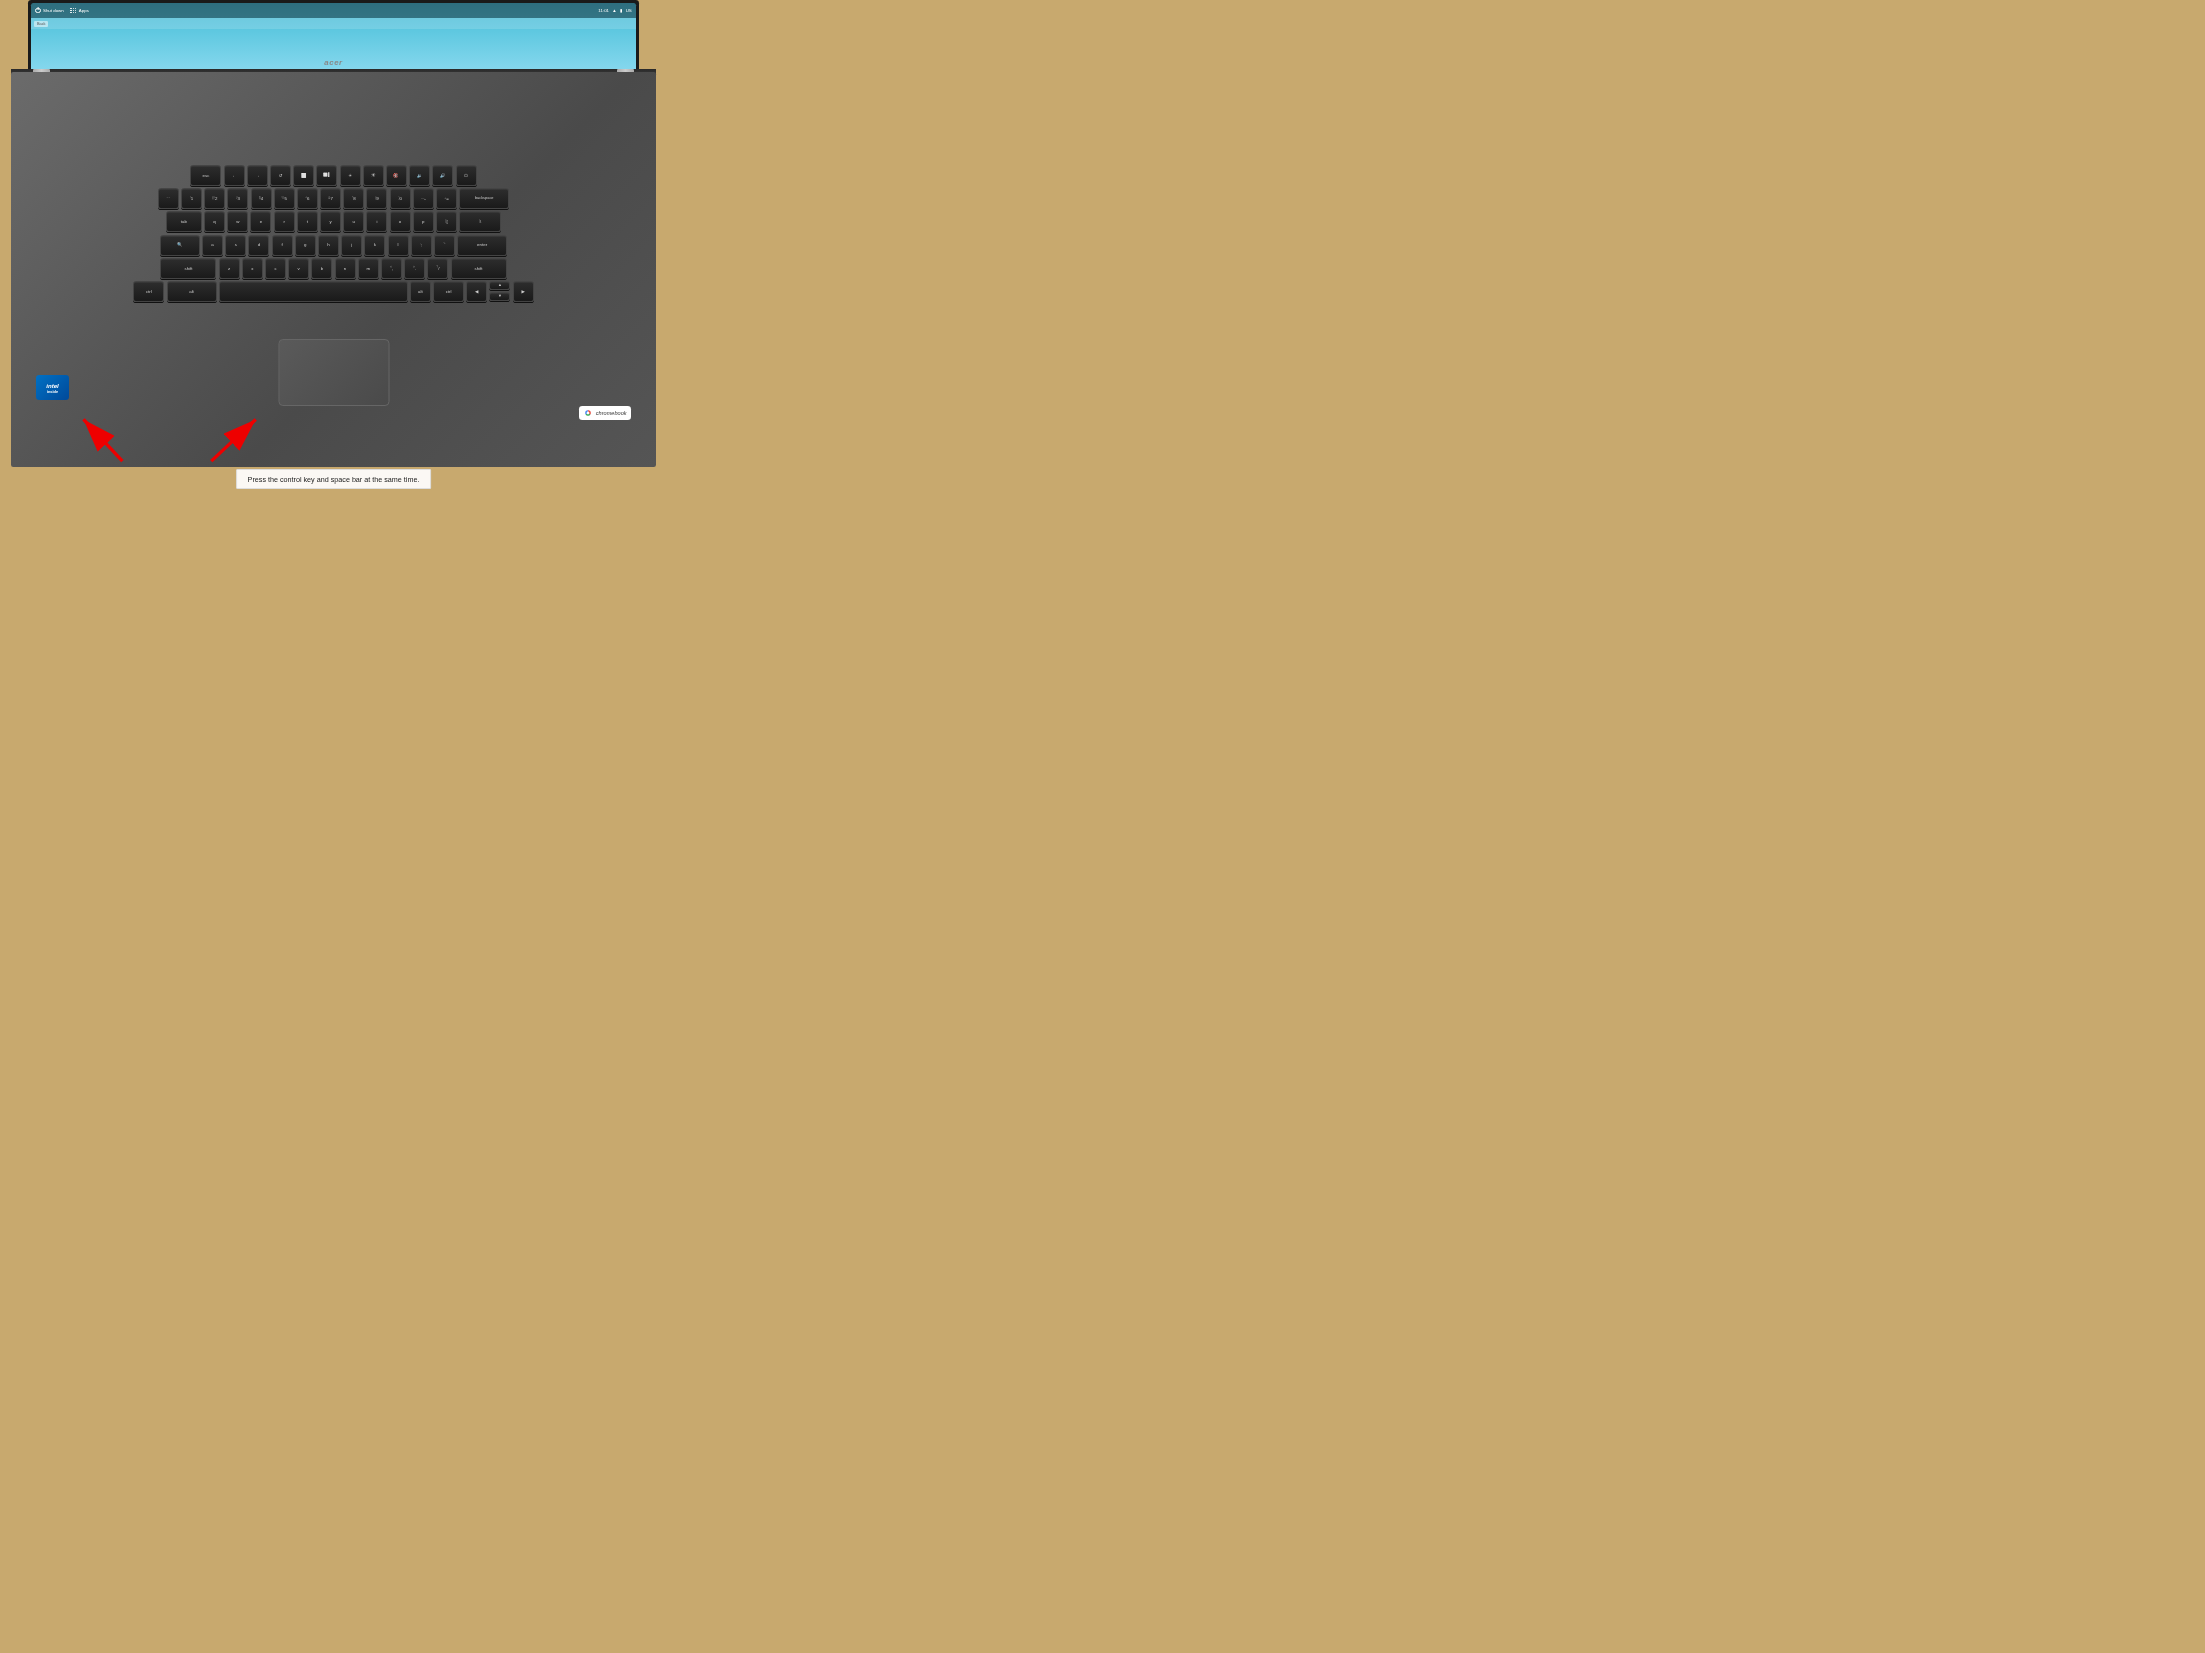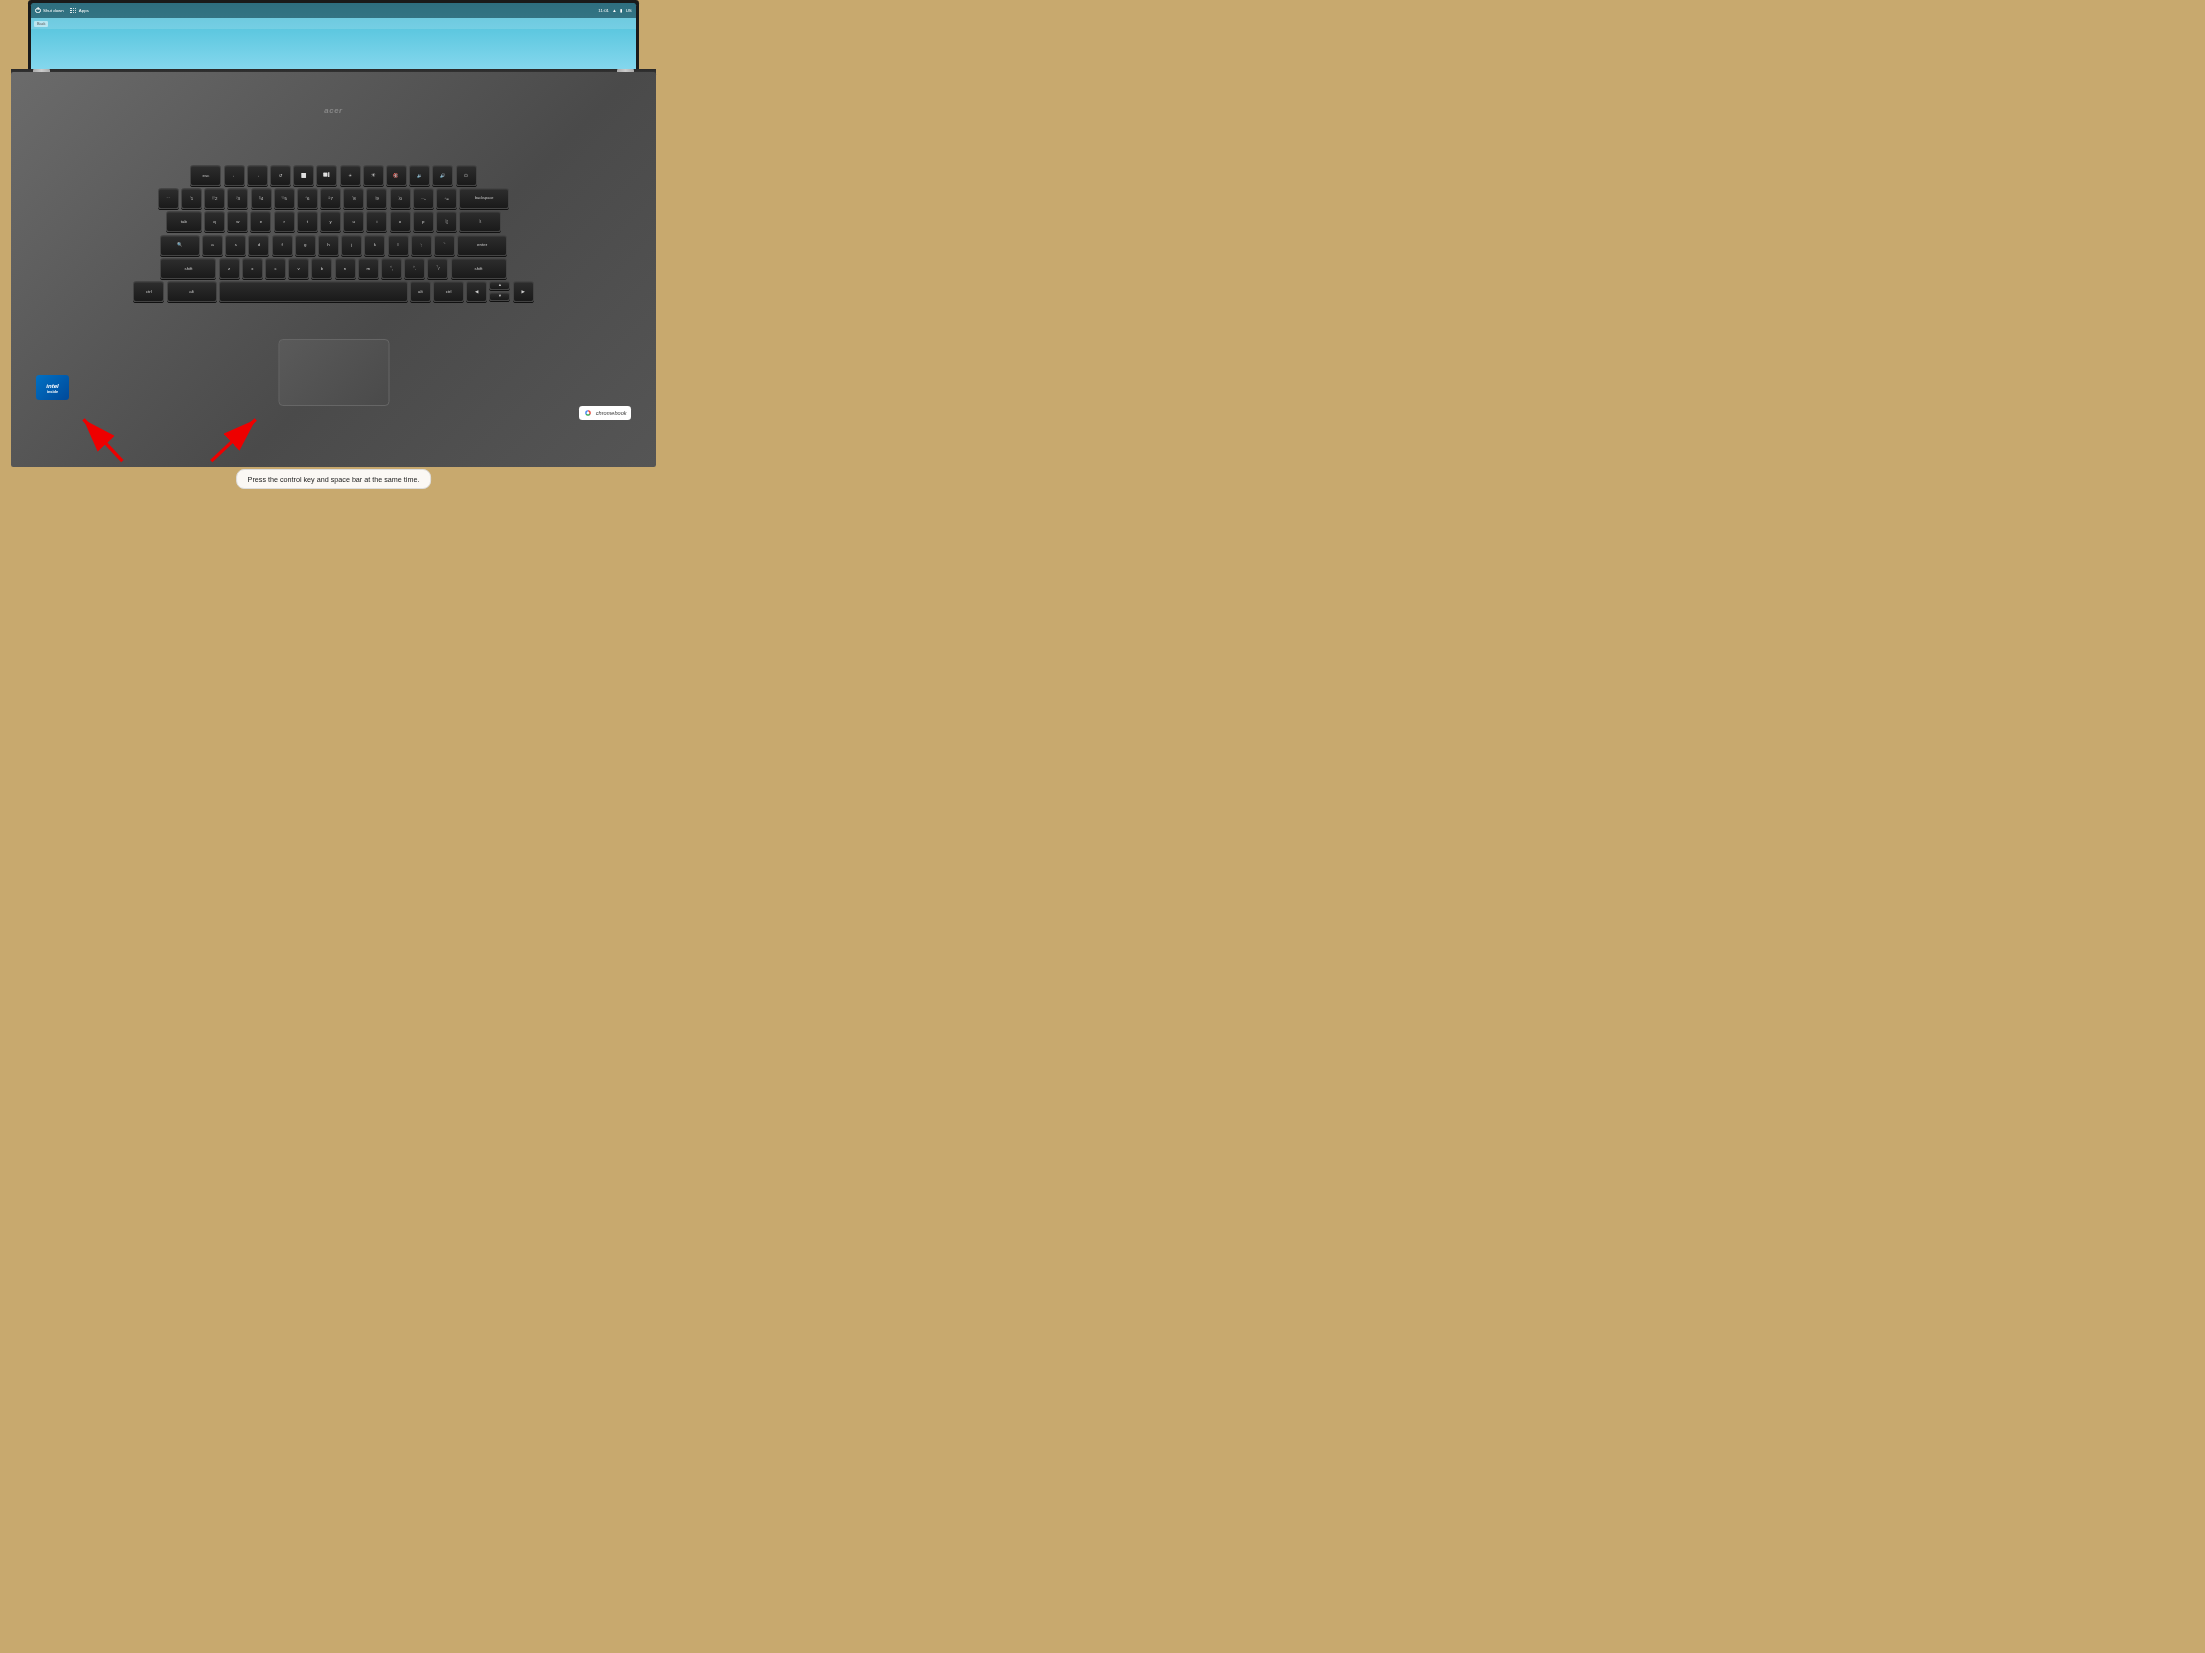--- a/index.html
+++ b/index.html
@@ -178,21 +178,20 @@
       position: absolute;
       top: 58px;
       left: 50%;
       transform: translateX(-50%);
       color: #888;
       font-size: 7.8px;
       font-style: italic;
       font-weight: bold;
       letter-spacing: 0.6px;
       z-index: 10;
-      margin-top: 48px;
     }
 
     
     .keyboard-container {
       position: absolute;
       top: 82px;
       left: 22px;
       right: 22px;
       bottom: 56px;
     }
@@ -253,21 +252,21 @@
 
     
     .instruction-box {
       position: absolute;
       bottom: 11px;
       left: 50%;
       transform: translateX(-50%);
       background: rgba(255,255,255,0.92);
       border: 0.6px solid #ddd;
       padding: 4.4px 11px;
-      border-radius: 8px;
+      border-radius: 1px;
       font-size: 7.2px;
       color: #222;
       white-space: nowrap;
       z-index: 100;
       text-align: right;
     }
 
     
     .trackpad {
       position: absolute;

